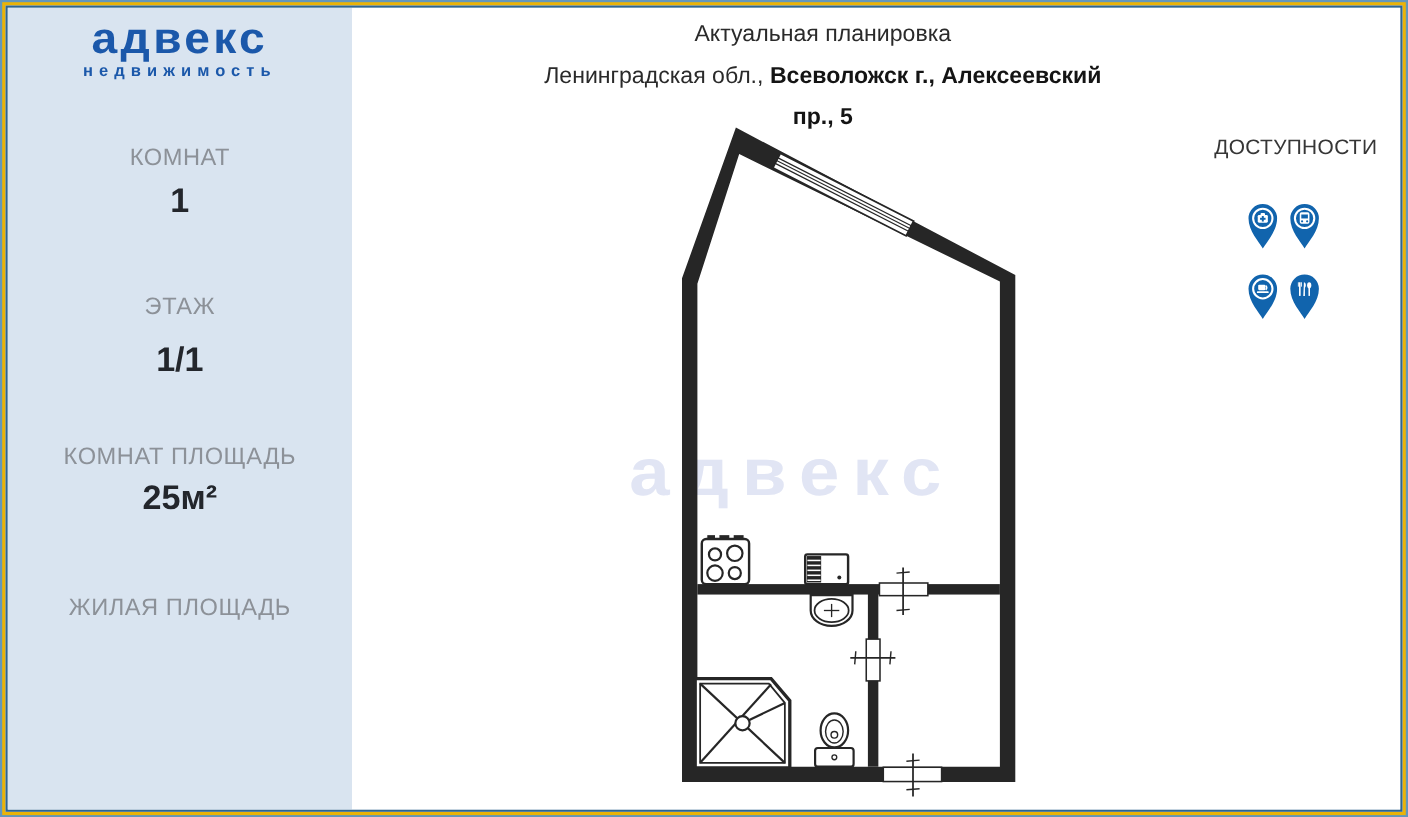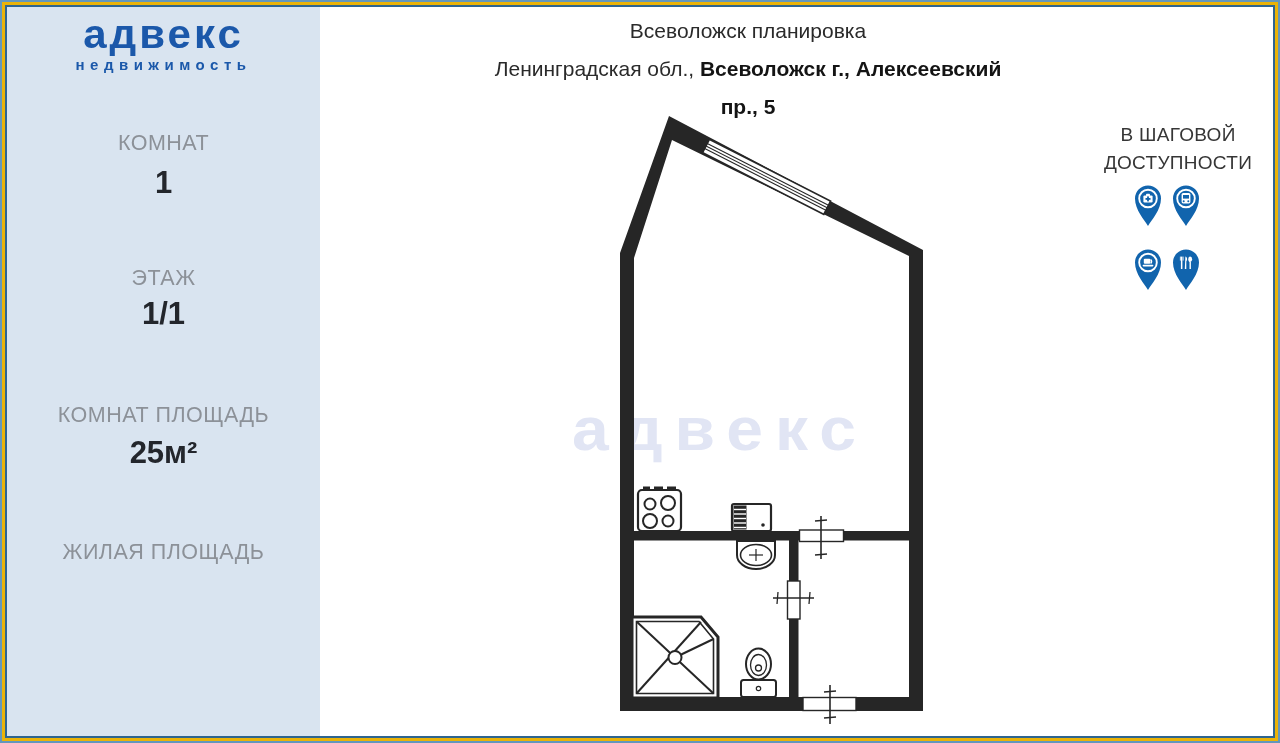--- a/index.html
+++ b/index.html
@@ -10,21 +10,21 @@
 
   
   .sidebar { width:313px; height:100%; background:#d9e4f0; position:relative; flex:none; }
   .logo-block { position:absolute; top:8px; left:0; width:100%; text-align:center; }
   .logo-title { font-size:42px; font-weight:800; color:#1b58aa; letter-spacing:3px; line-height:40px;
                 transform:scaleY(0.95); }
   .logo-sub   { font-size:15px; font-weight:700; color:#1b58aa; letter-spacing:5.5px; margin-top:1px; }
   .stat-label { position:absolute; width:100%; text-align:center; font-size:21.5px; color:#8c9198; letter-spacing:0.5px; }
   .stat-value { position:absolute; width:100%; text-align:center; font-size:31px; font-weight:700; color:#23262c; }
   .lab-rooms  { top:124px; }  .val-rooms  { top:158px; }
-  .lab-floor  { top:259px; }  .val-floor  { top:289px; }
+  .lab-floor  { top:259px; }  .val-floor  { top:302px; }
   .lab-total  { top:396px; }  .val-total  { top:428px; }
   .lab-living { top:533px; }  .val-living { top:565px; }
 
   
   .main { position:relative; flex:1; height:100%; background:#fff; overflow:hidden; }
   .titles { position:absolute; left:28px; top:5px; width:800px; text-align:center; z-index:3; }
   .title-line { font-size:21px; line-height:38px; color:#2a2a2a; }
   .addr-bold { font-weight:700; color:#141414; }
 
   .walk { position:absolute; left:758px; top:114px; width:200px; text-align:center; z-index:3; }
@@ -58,27 +58,26 @@
 
     <div class="stat-label lab-total">КОМНАТ ПЛОЩАДЬ</div>
     <div class="stat-value val-total">25м²</div>
 
     <div class="stat-label lab-living">ЖИЛАЯ ПЛОЩАДЬ</div>
   </div>
 
   <div class="main">
 
     <div class="titles">
-      <div class="title-line">Всеволожск планировка</div>
+      <div class="title-line">Актуальная планировка</div>
       <div class="title-line"><span>Ленинградская обл., </span><span class="addr-bold">Всеволожск г., Алексеевский</span></div>
       <div class="title-line addr-bold">пр., 5</div>
     </div>
 
     <div class="walk">
-      <div class="walk-line">В ШАГОВОЙ</div>
       <div class="walk-line">ДОСТУПНОСТИ</div>
     </div>
 
     <div class="pins">
 
       <svg class="pin" viewBox="0 0 30 42">
         <path d="M15,41 C11.5,35 2,25 2,13.5 A13,13 0 0 1 28,13.5 C28,25 18.5,35 15,41 Z" fill="#1164ad"></path>
         <circle cx="15" cy="13.5" r="8.8" fill="none" stroke="#fff" stroke-width="1.9"></circle>
         <rect x="13" y="8.7" width="4" height="2.6" rx="0.8" fill="#fff"></rect>
         <rect x="10.4" y="10.4" width="9.2" height="7" rx="1.2" fill="#fff"></rect>

